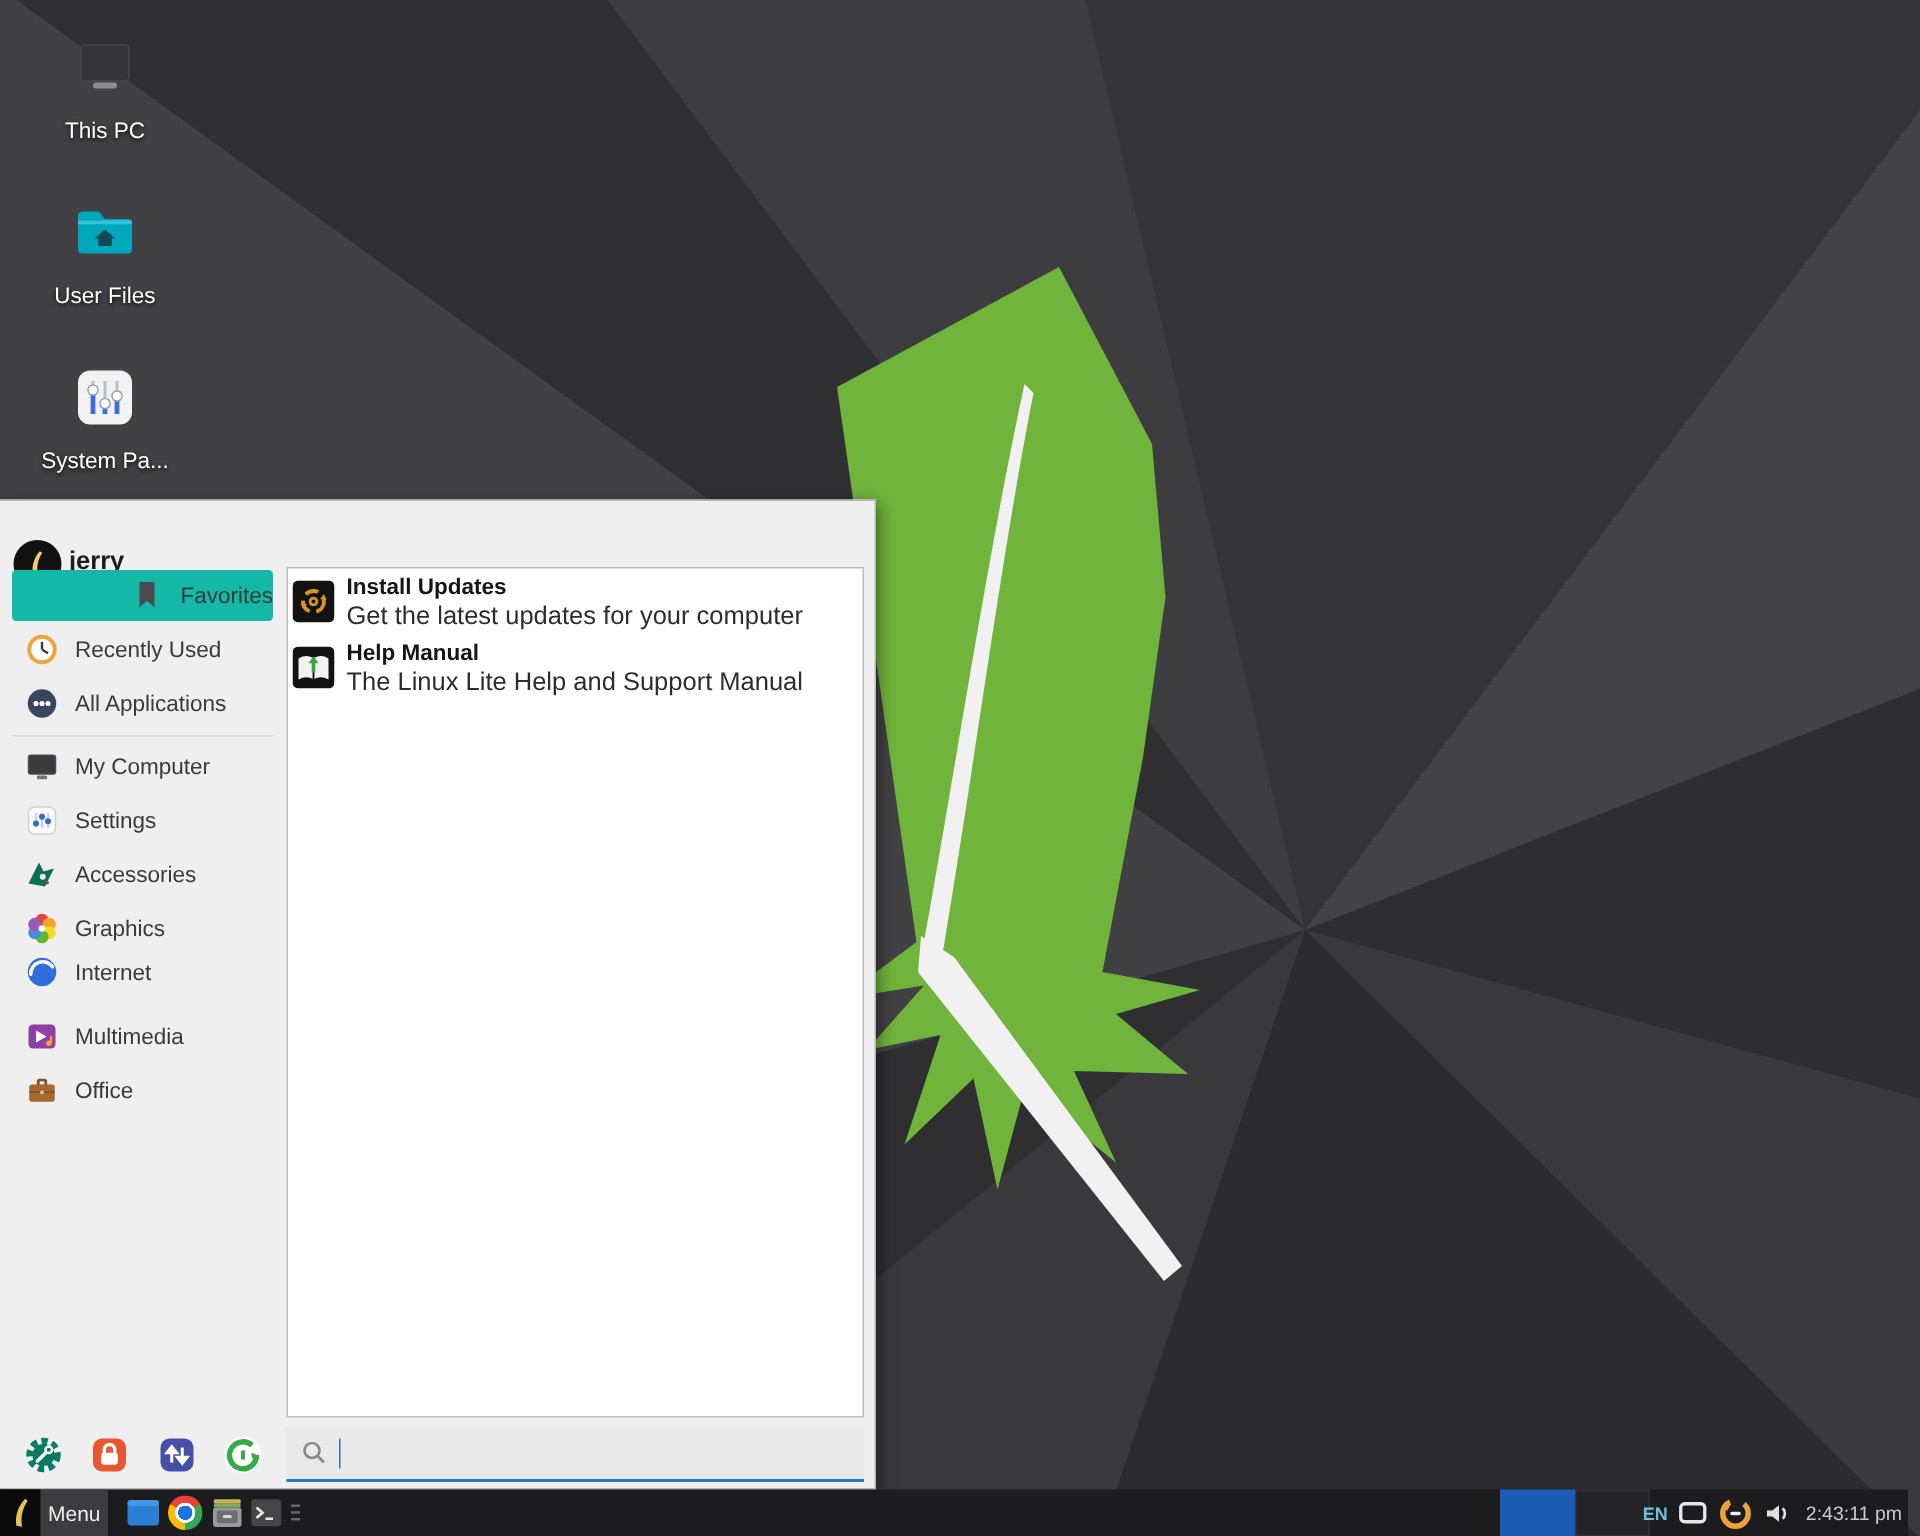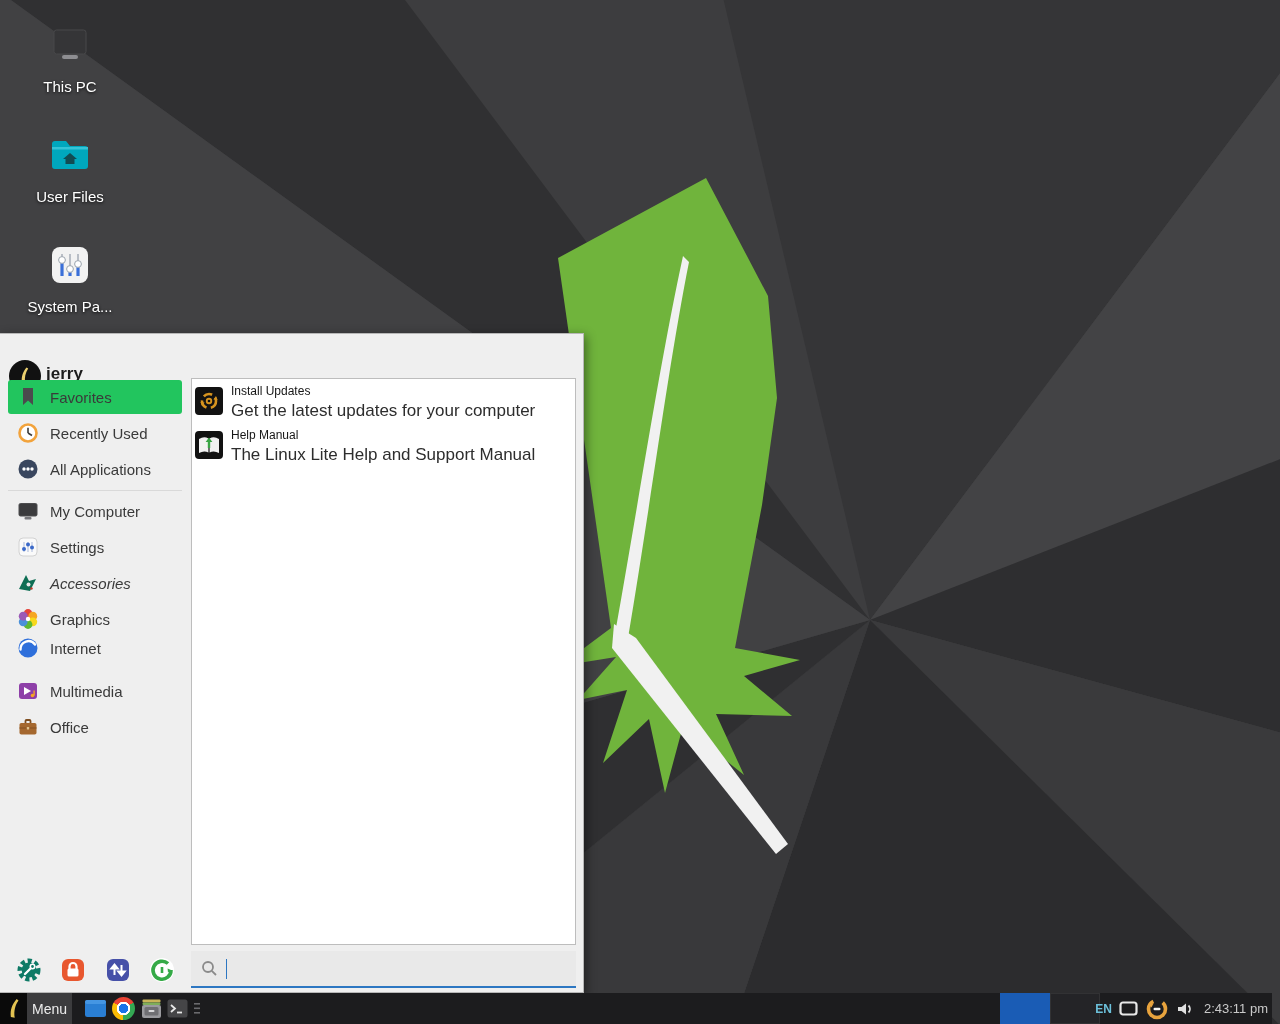--- a/index.html
+++ b/index.html
@@ -16,31 +16,31 @@
   #menu{position:absolute;left:0;top:333px;width:584px;height:660px;background:#efefef;
         border:1px solid #b7b7b7;border-left:none;box-sizing:border-box;
         box-shadow:2px 3px 10px rgba(0,0,0,.45);}
   #menu-header{position:absolute;left:0;top:0;width:100%;height:44px;margin-top:20px;}
   #avatar{position:absolute;left:9px;top:6px;width:32px;height:32px;border-radius:50%;background:#111;
           display:flex;align-items:center;justify-content:center;}
   #username{position:absolute;left:46px;top:10px;font-size:17px;font-weight:bold;color:#1c1c1c;}
 
   .nav-row{position:absolute;left:8px;width:174px;height:34px;display:flex;align-items:center;
            border-radius:3px;color:#3a3a3a;font-size:15px;}
-  .nav-row.sel{background:#22c55e;}
+  .nav-row.sel{background:#14b8a6;justify-content:flex-end;}
   .nav-row .ic{width:24px;height:24px;margin:0 10px 0 8px;flex:0 0 24px;}
   #side-sep{position:absolute;left:8px;top:156px;width:174px;height:1px;background:#d9d9d9;}
 
   .act-btn{position:absolute;width:28px;height:28px;top:622px;}
 
   #app-panel{position:absolute;left:191px;top:44px;width:385px;height:567px;background:#fff;
              border:1px solid #bdbdbd;box-sizing:border-box;}
   .app-row{display:flex;align-items:center;height:44px;padding-left:3px;}
   .app-ic{width:28px;height:28px;flex:0 0 28px;margin-right:8px;}
-  .app-title{font-size:12px;font-weight:normal;color:#161616;line-height:19px;}
+  .app-title{font-size:15px;font-weight:bold;color:#161616;line-height:19px;}
   .app-desc{font-size:17px;color:#2d2d2d;line-height:19px;}
 
   #search{position:absolute;left:191px;top:617px;width:385px;height:37px;background:#e9e9e9;
           border-bottom:2px solid #2d77c2;box-sizing:border-box;display:flex;align-items:center;}
   #search .mag{margin:0 8px 0 10px;}
   #caret{width:1px;height:20px;background:#2d77c2;}
   #search input{border:none;background:transparent;outline:none;flex:1;font-size:15px;height:100%;}
 
   
   #taskbar{position:absolute;left:0;top:993px;width:1272px;height:31px;background:#1c1c1e;}
@@ -169,21 +169,21 @@
         <rect x="3" y="3" width="18" height="18" rx="4" fill="#fafafa" stroke="#d2d2d2"></rect>
         <line x1="8" y1="7" x2="8" y2="17" stroke="#c9d2e8" stroke-width="1.6"></line>
         <line x1="12" y1="7" x2="12" y2="17" stroke="#c9d2e8" stroke-width="1.6"></line>
         <line x1="16" y1="7" x2="16" y2="17" stroke="#c9d2e8" stroke-width="1.6"></line>
         <circle cx="8" cy="14" r="2" fill="#3b69c9"></circle>
           <circle cx="12" cy="9.5" r="2" fill="#3b69c9"></circle>
           <circle cx="16" cy="12.5" r="2" fill="#3b69c9"></circle>
       </svg>
       <span>Settings</span>
     </div>
-    <div class="nav-row" style="top:232px;font-style:italic;">
+    <div class="nav-row" style="top:232px;">
       <svg class="ic" viewBox="0 0 24 24">
         <path d="M3,18 L10,4 L13,10 L20,8 L14,20 Z" fill="#0e6e54"></path>
         <circle cx="12.5" cy="13.5" r="2" fill="#e8e8e8"></circle>
         <circle cx="15.5" cy="17.5" r="1.2" fill="#c0392b"></circle>
       </svg>
       <span>Accessories</span>
     </div>
     <div class="nav-row" style="top:268px;">
       <svg class="ic" viewBox="0 0 24 24">
         <circle cx="12" cy="6.5" r="4.4" fill="#e5443b"></circle>

